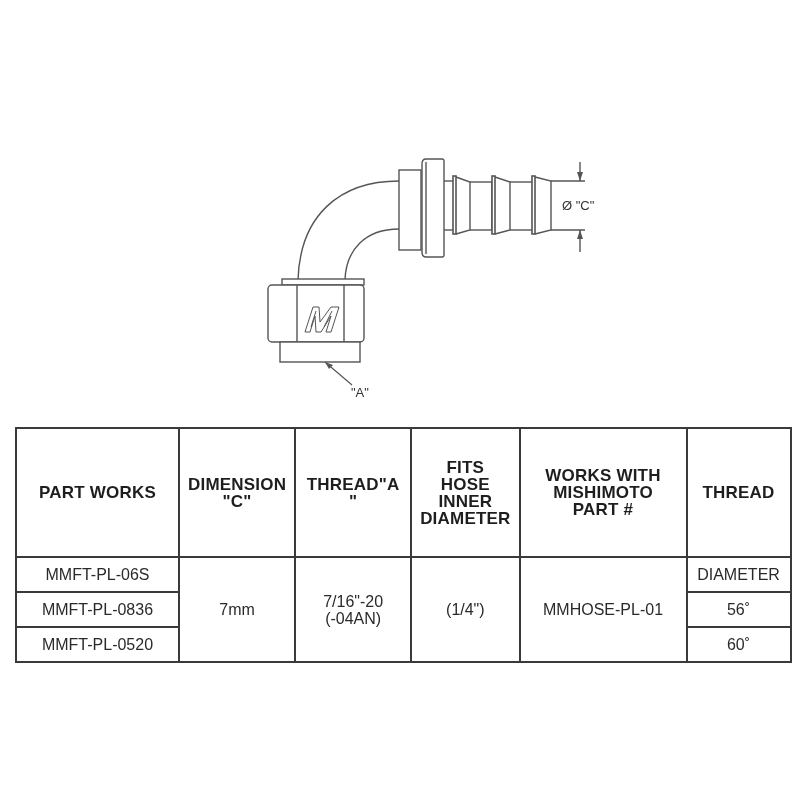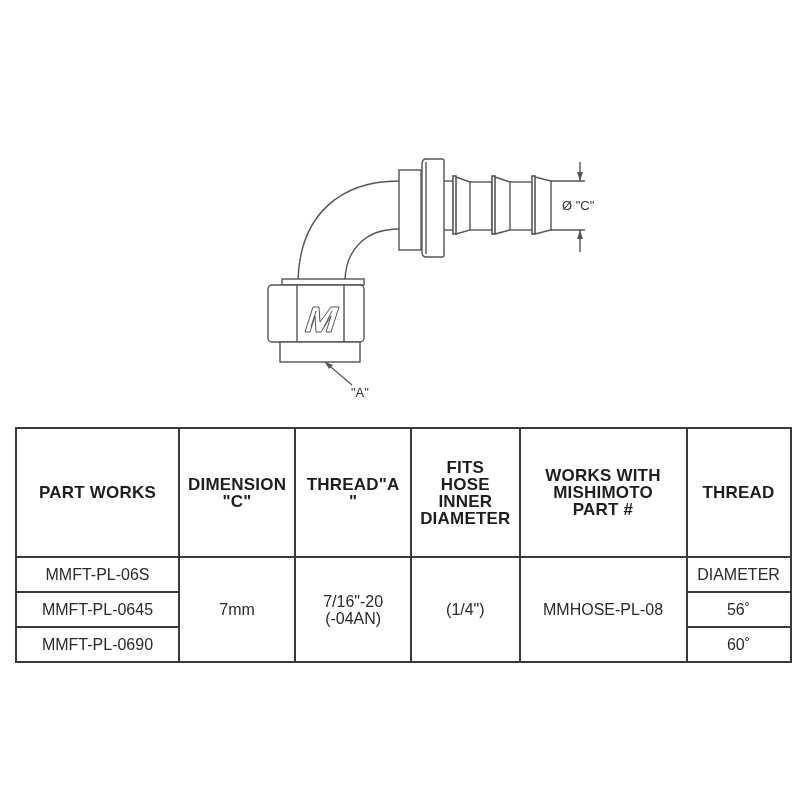--- a/index.html
+++ b/index.html
@@ -111,25 +111,25 @@
     <th>
           <span class="th-inner">THREAD</span>
         </th>
   </tr>
   <tr>
     <td>MMFT-PL-06S</td>
     <td rowspan="3">7mm</td>
     <td rowspan="3" class="cell-multi">7/16"-20
 (-04AN)</td>
     <td rowspan="3">(1/4")</td>
-    <td rowspan="3">MMHOSE-PL-08</td>
+    <td rowspan="3">MMHOSE-PL-01</td>
     <td>DIAMETER</td>
   </tr>
   <tr>
-    <td>MMFT-PL-0645</td>
+    <td>MMFT-PL-0836</td>
     <td>56˚</td>
   </tr>
   <tr>
-    <td>MMFT-PL-0690</td>
+    <td>MMFT-PL-0520</td>
     <td>60˚</td>
   </tr>
 </tbody>
   </table>
 
 </body></html>

